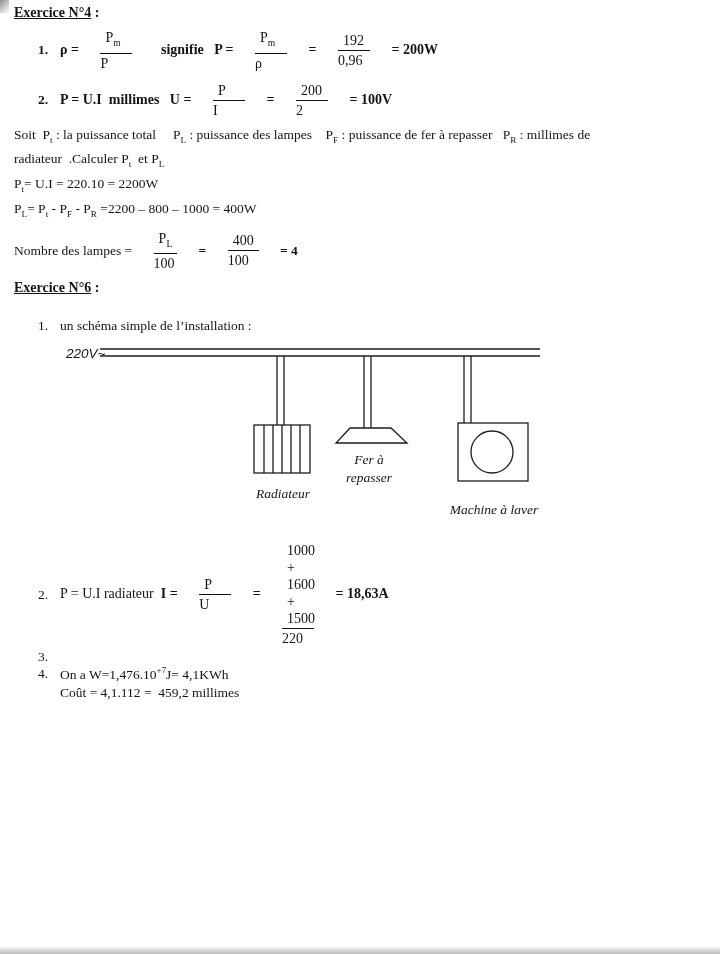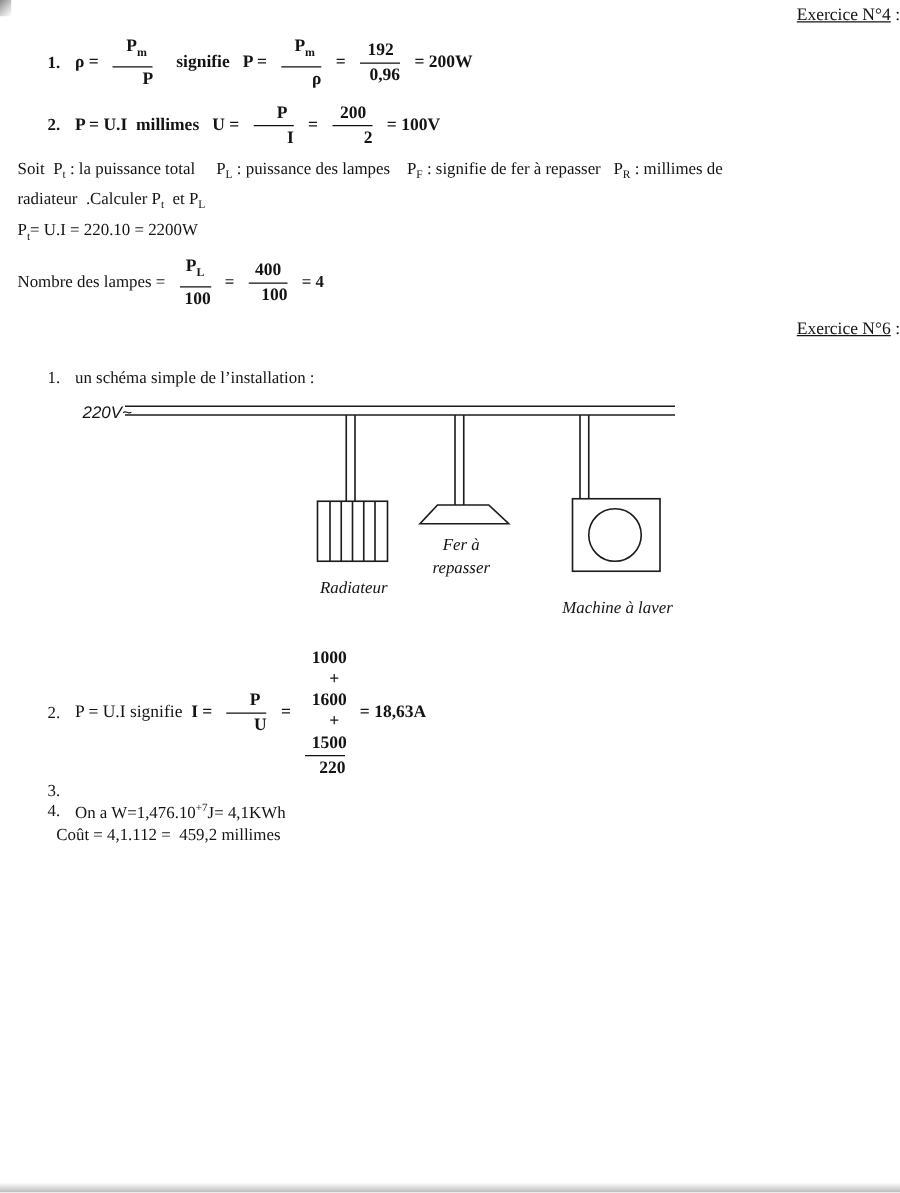--- a/index.html
+++ b/index.html
@@ -10,42 +10,42 @@
     background:#ffffff;
     font-family:"Liberation Serif", serif;
     font-size:13.5px;
     color:#141414;
     box-sizing:border-box;
     padding-top:5px;
     overflow:hidden;
   }
   .u { text-decoration:underline; }
   .b { font-weight:bold; }
-  .ex-title { margin:0 0 0 14px; font-weight:normal; font-size:14px;text-align:right; }
+  .ex-title { margin:0 0 0 14px; font-weight:bold; font-size:14px; }
   .text-line { margin-left:14px; line-height:19px; white-space:pre-wrap; }
   .item { display:flex; align-items:center; margin-left:38px; white-space:pre-wrap; }
   .item .num { flex:none; width:22px; }
   .item .body { white-space:pre-wrap; }
   .tall { min-height:40px; }
   .math { font-size:14px; }
   .mt4 { margin-top:4px; }
   .mt6 { margin-top:6px; }
   .mt8 { margin-top:8px; }
   .mt22 { margin-top:22px; }
   .frac {
-    display:inline-block; vertical-align:middle; text-align:right;
-    font-weight:bold; margin:2px 8px; line-height:17px; font-size:14px;
+    display:inline-block; vertical-align:middle; text-align:left;
+    font-weight:normal; margin:2px 18px; line-height:17px; font-size:14px;
   }
   .frac .num { display:block; border-bottom:1.4px solid #111; padding:0 5px 1px; }
   .frac .den { display:block; padding-top:1px; }
   sub { font-size:0.68em; }
   sup { font-size:0.66em; }
   .diagram { position:relative; height:196px; margin-top:6px;font-style:italic; }
   .diagram svg { position:absolute; left:0; top:0; }
-  .coute-line { margin-left:45px; line-height:20px; white-space:pre-wrap; }
+  .coute-line { margin-left:60px; line-height:20px; white-space:pre-wrap; }
   .scan-bottom {
     position:absolute; left:0; right:0; bottom:0; height:8px;
     background:linear-gradient(#ffffff, #b9b9b9);
   }
   .scan-corner {
     position:absolute; left:0; top:0; width:9px; height:13px;
     background:linear-gradient(135deg,#8a8a8a 0%, #cfcfcf 55%, #ffffff 100%);
   }
 </style>
 </head>
@@ -61,23 +61,24 @@
     <span class="num">1.</span>
     <span class="body math"><span>ρ = </span><span class="frac"><span class="num"><span>P</span><sub>m</sub></span><span class="den"><span>P</span></span></span><span>   signifie   P = </span><span class="frac"><span class="num"><span>P</span><sub>m</sub></span><span class="den"><span>ρ</span></span></span><span> = </span><span class="frac"><span class="num"><span>192</span></span><span class="den"><span>0,96</span></span></span><span> = 200W</span></span>
   </div>
 
   <div class="item tall mt6 b">
     <span class="num">2.</span>
     <span class="body math"><span>P = U.I  millimes   U = </span><span class="frac"><span class="num"><span>P</span></span><span class="den"><span>I</span></span></span><span> = </span><span class="frac"><span class="num"><span>200</span></span><span class="den"><span>2</span></span></span><span> = 100V</span></span>
   </div>
 
 
-  <div class="text-line mt4"><span>Soit  P</span><sub>t</sub><span> : la puissance total     P</span><sub>L</sub><span> : puissance des lampes    P</span><sub>F</sub><span> : signifie de fer à repasser   P</span><sub>R</sub><span> : millimes de</span></div>
+  <div class="text-line mt4"><span>Soit  P</span><sub>t</sub><span> : la puissance total     P</span><sub>L</sub><span> : puissance des lampes    P</span><sub>F</sub><span> : puissance de fer à repasser   P</span><sub>R</sub><span> : millimes de</span></div>
   <div class="text-line"><span>radiateur  .Calculer P</span><sub>t</sub><span>  et P</span><sub>L</sub></div>
   <div class="text-line"><span>P</span><sub>t</sub><span>= U.I = 220.10 = 2200W</span></div>
+  <div class="text-line"><span>P</span><sub>L</sub><span>= P</span><sub>t</sub><span> - P</span><sub>F</sub><span> - P</span><sub>R</sub><span> =2200 – 800 – 1000 = 400W</span></div>
   <div class="text-line tall mt4"><span>Nombre des lampes = </span><span class="frac"><span class="num"><span>P</span><sub>L</sub></span><span class="den"><span>100</span></span></span><span class="b"> = </span><span class="frac"><span class="num"><span>400</span></span><span class="den"><span>100</span></span></span><span class="b"> = 4</span></div>
 
   <div class="ex-title mt6">
     <span class="u">Exercice N°6</span><span> :</span>
   </div>
 
   <div class="item mt22">
     <span class="num">1.</span>
     <span class="body">un schéma simple de l’installation :</span>
   </div>
@@ -116,21 +117,21 @@
         <text x="283" y="158" font-size="13.5" text-anchor="middle" font-family="Liberation Serif, serif">Radiateur</text>
         <text x="369" y="124" font-size="13.5" text-anchor="middle" font-family="Liberation Serif, serif">Fer à</text>
         <text x="369" y="142" font-size="13.5" text-anchor="middle" font-family="Liberation Serif, serif">repasser</text>
         <text x="494" y="174" font-size="13.5" text-anchor="middle" font-family="Liberation Serif, serif">Machine à laver</text>
       </g>
     </svg>
   </div>
 
   <div class="item tall mt4">
     <span class="num">2.</span>
-    <span class="body math"><span>P = U.I signifie  </span><span class="b">I = </span><span class="frac"><span class="num"><span>P</span></span><span class="den"><span>U</span></span></span><span class="b"> = </span><span class="frac"><span class="num"><span>1000 + 1600 + 1500</span></span><span class="den"><span>220</span></span></span><span class="b"> = 18,63A</span></span>
+    <span class="body math"><span>P = U.I radiateur  </span><span class="b">I = </span><span class="frac"><span class="num"><span>P</span></span><span class="den"><span>U</span></span></span><span class="b"> = </span><span class="frac"><span class="num"><span>1000 + 1600 + 1500</span></span><span class="den"><span>220</span></span></span><span class="b"> = 18,63A</span></span>
   </div>
 
   <div class="item">
     <span class="num">3.</span>
   </div>
 
   <div class="item">
     <span class="num">4.</span>
     <span class="body"><span>On a W=1,476.10</span><sup>+7</sup><span>J= 4,1KWh</span></span>
   </div>

